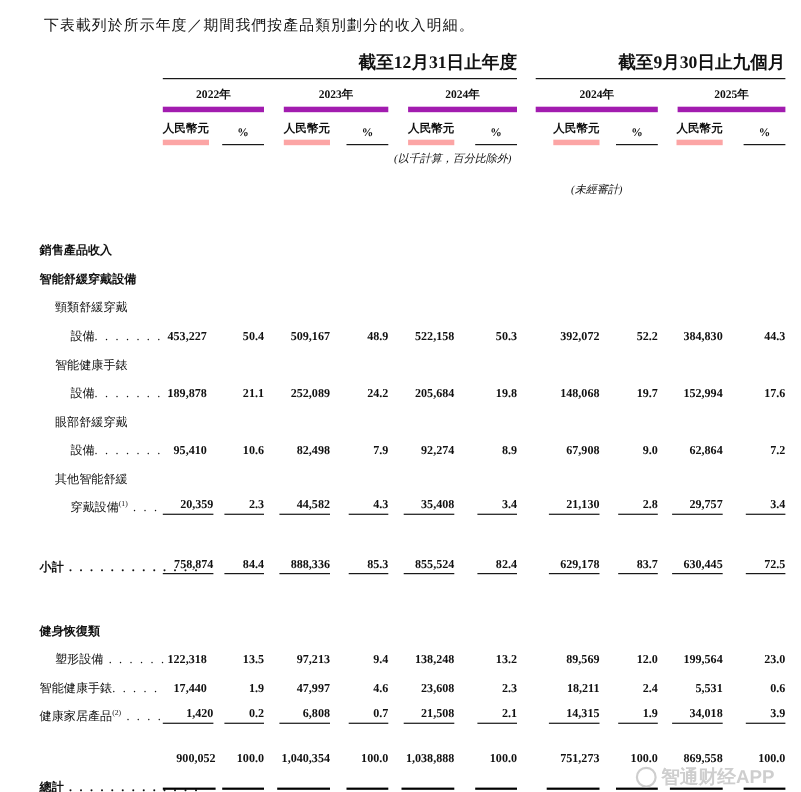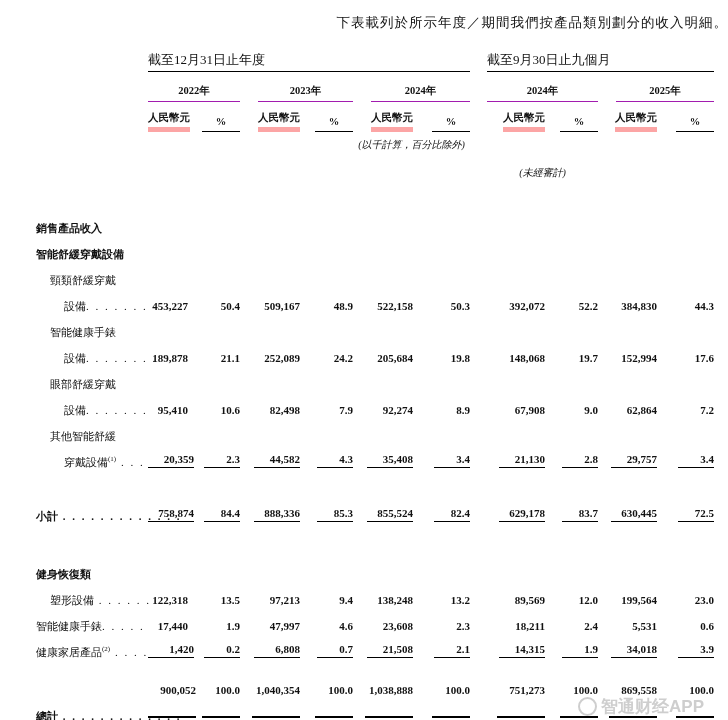--- a/index.html
+++ b/index.html
@@ -1,32 +1,32 @@
 <!DOCTYPE html>
 <html><head>
 <meta charset="utf-8">
 <style>
   html,body{margin:0;padding:0;background:#ffffff;}
   .page{position:relative;width:728px;height:720px;background:#fff;overflow:hidden;
         font-family:"Liberation Serif","DejaVu Serif",serif;color:#111;}
-  .title{margin:14px 0 16px 40px;font-size:13.5px;letter-spacing:1px;text-align:right;}
+  .title{margin:14px 0 16px 40px;font-size:13.5px;letter-spacing:1px;}
   table{border-collapse:collapse;table-layout:fixed;width:678px;margin-left:36px;
         font-size:11px;}
   td{padding:0;vertical-align:bottom;white-space:nowrap;line-height:1.1;}
   tr{height:26px;}
   tr.h24{height:24px;} tr.h30{height:30px;} tr.h18{height:18px;} tr.h28{height:28px;}
   tr.h32{height:32px;}
   .b{font-weight:bold;}
   .lbl{text-align:left;}
   .ind1{padding-left:14px;} .ind2{padding-left:28px;}
   .num{text-align:right;font-weight:bold;}
-  .grp{text-align:left;font-weight:normal;font-size:13px;}
+  .grp{text-align:right;font-weight:bold;font-size:16px;}
   .grp .grpline{display:block;border-bottom:1.5px solid #000;padding-bottom:4px;}
   .yr{text-align:center;font-weight:bold;font-size:10.5px;}
-  .yr span{display:block;border-bottom:1px solid #a21caf;padding-bottom:4px;}
+  .yr span{display:block;border-bottom:5px solid #a21caf;padding-bottom:4px;}
   .yr.pad span{margin-left:18px;}
   .amt{text-align:right;font-weight:bold;font-size:10.5px;}
   .amt span{display:inline-block;min-width:42px;border-bottom:5px solid #fca5a5;
             padding-bottom:3px;text-align:center;}
   .pct{text-align:right;font-weight:bold;font-size:10.5px;}
   .pct span{display:inline-block;min-width:38px;border-bottom:1px solid #000;
             padding-bottom:3px;text-align:center;}
   .note{text-align:center;font-style:italic;font-size:10px;white-space:nowrap;}
   .dots{letter-spacing:2px;}
   sup{font-size:7px;vertical-align:super;}

